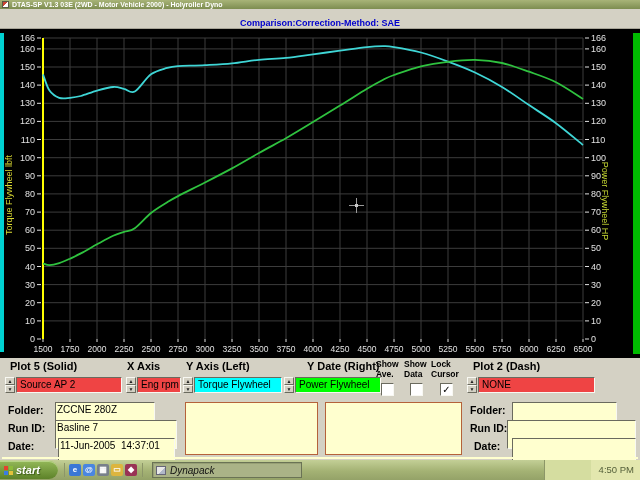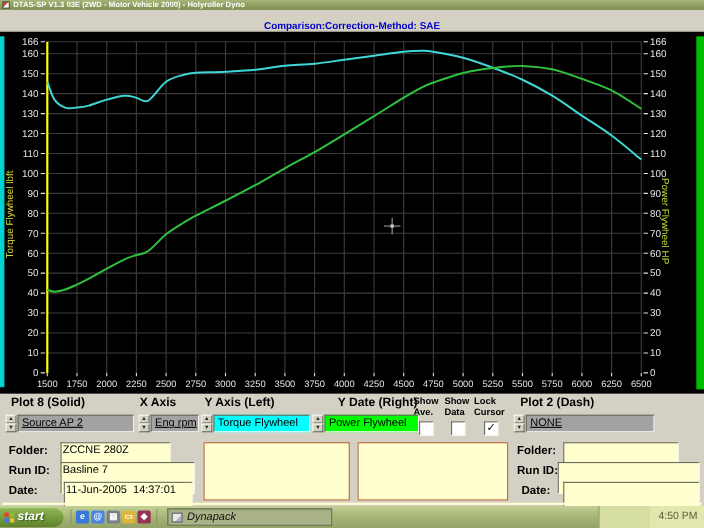--- a/index.html
+++ b/index.html
@@ -38,21 +38,21 @@
   
   .control-panel { position:absolute; left:0; top:358px; width:640px; height:102px; background:#d4d1c4; }
   .cp-header { position:absolute; top:2px; font-size:11px; font-weight:bold; color:#000; white-space:nowrap; }
   .cb-label { position:absolute; top:2px; font-size:8.5px; font-weight:bold; text-align:left; line-height:1.15; }
   .spinner { position:absolute; top:19px; width:10px; height:16px; display:flex; flex-direction:column; }
   .sp-btn { flex:1; background:#d4d1c4; border:1px solid; border-color:#f8f8f2 #6a6a5e #6a6a5e #f8f8f2;
     font-size:5px; line-height:6px; text-align:center; color:#222; overflow:hidden; }
   .sel-field { position:absolute; top:19px; height:16px; border:1px solid;
     border-color:#6a6a5e #f8f8f2 #f8f8f2 #6a6a5e; font-size:10px; line-height:14px;
     padding-left:3px; color:#000; white-space:nowrap; overflow:hidden; }
-  .f-yellow { background:#a3a3a3;text-decoration:underline; }
+  .f-yellow { background:#ef4444; }
   .f-cyan   { background:#00ffff; }
   .f-green  { background:#00ff00; }
   .checkbox { position:absolute; top:25px; width:13px; height:13px; background:#ffffff;
     border:1px solid; border-color:#6a6a5e #f8f8f2 #f8f8f2 #6a6a5e; font-size:10px;
     line-height:11px; text-align:center; color:#000; }
   .run-label { position:absolute; font-size:10.5px; font-weight:bold; color:#000; }
   .run-field { position:absolute; height:29px; background:#ffffcf; border:1px solid;
     border-color:#6a6a5e #f8f8f2 #f8f8f2 #6a6a5e; font-size:10px; line-height:13px;
     padding-left:1px; white-space:pre; overflow:hidden; }
   .memo { position:absolute; top:44px; height:53px; background:#ffffcf; border:1px solid #b5623a; }
@@ -262,21 +262,21 @@
         <path d="M43.0,234.4C44.1,234.7 46.8,236.2 49.5,236.2C52.2,236.2 55.8,235.3 59.2,234.2C62.6,233.1 66.4,231.3 70.0,229.7C73.6,228.0 76.3,226.8 80.8,224.4C85.3,222.0 91.6,218.3 97.0,215.3C102.4,212.4 108.7,208.9 113.2,206.8C117.7,204.7 120.4,204.1 124.0,202.8C127.6,201.6 130.3,202.4 134.8,199.2C139.3,196.1 145.6,188.3 151.0,184.0C156.4,179.7 162.7,176.1 167.2,173.3C171.7,170.5 171.7,170.4 178.0,167.1C184.3,163.8 196.0,158.1 205.0,153.5C214.0,148.9 223.0,144.3 232.0,139.4C241.0,134.4 250.0,129.0 259.0,124.0C268.0,118.9 277.0,114.4 286.0,109.3C295.0,104.1 304.0,98.6 313.0,93.1C322.0,87.7 331.0,82.2 340.0,76.6C349.0,71.1 359.8,64.1 367.0,59.8C374.2,55.4 378.7,53.0 383.2,50.7C387.7,48.4 387.7,48.2 394.0,46.0C400.3,43.8 412.0,39.5 421.0,37.3C430.0,35.1 439.0,33.8 448.0,32.8C457.0,31.7 466.0,30.7 475.0,30.9C484.0,31.2 493.0,32.1 502.0,34.0C511.0,36.0 520.0,39.5 529.0,42.7C538.0,45.9 547.0,48.7 556.0,53.2C565.0,57.8 578.5,67.1 583.0,69.9" fill="none" stroke="#2fc23f" stroke-width="1.8"></path>
       </svg>
     <div class="crosshair">
       <div class="ch-h"></div>
         <div class="ch-v"></div>
         <div class="ch-c"></div>
     </div>
   </div>
 
   <div class="control-panel">
-    <div class="cp-header" style="left:10px">Plot 8 (Solid)</div>
+    <div class="cp-header" style="left:10px">Plot 5 (Solid)</div>
     <div class="cp-header" style="left:127px">X Axis</div>
     <div class="cp-header" style="left:186px">Y Axis (Left)</div>
     <div class="cp-header" style="left:307px">Y Date (Right)</div>
     <div class="cb-label" style="left:376px;width:30px">Show Ave.</div>
     <div class="cb-label" style="left:404px;width:32px">Show Data</div>
     <div class="cb-label" style="left:431px;width:38px">Lock Cursor</div>
     <div class="cp-header" style="left:473px">Plot 2 (Dash)</div>
 
     <div class="spinner" style="left:5px">
         <div class="sp-btn">▲</div>

